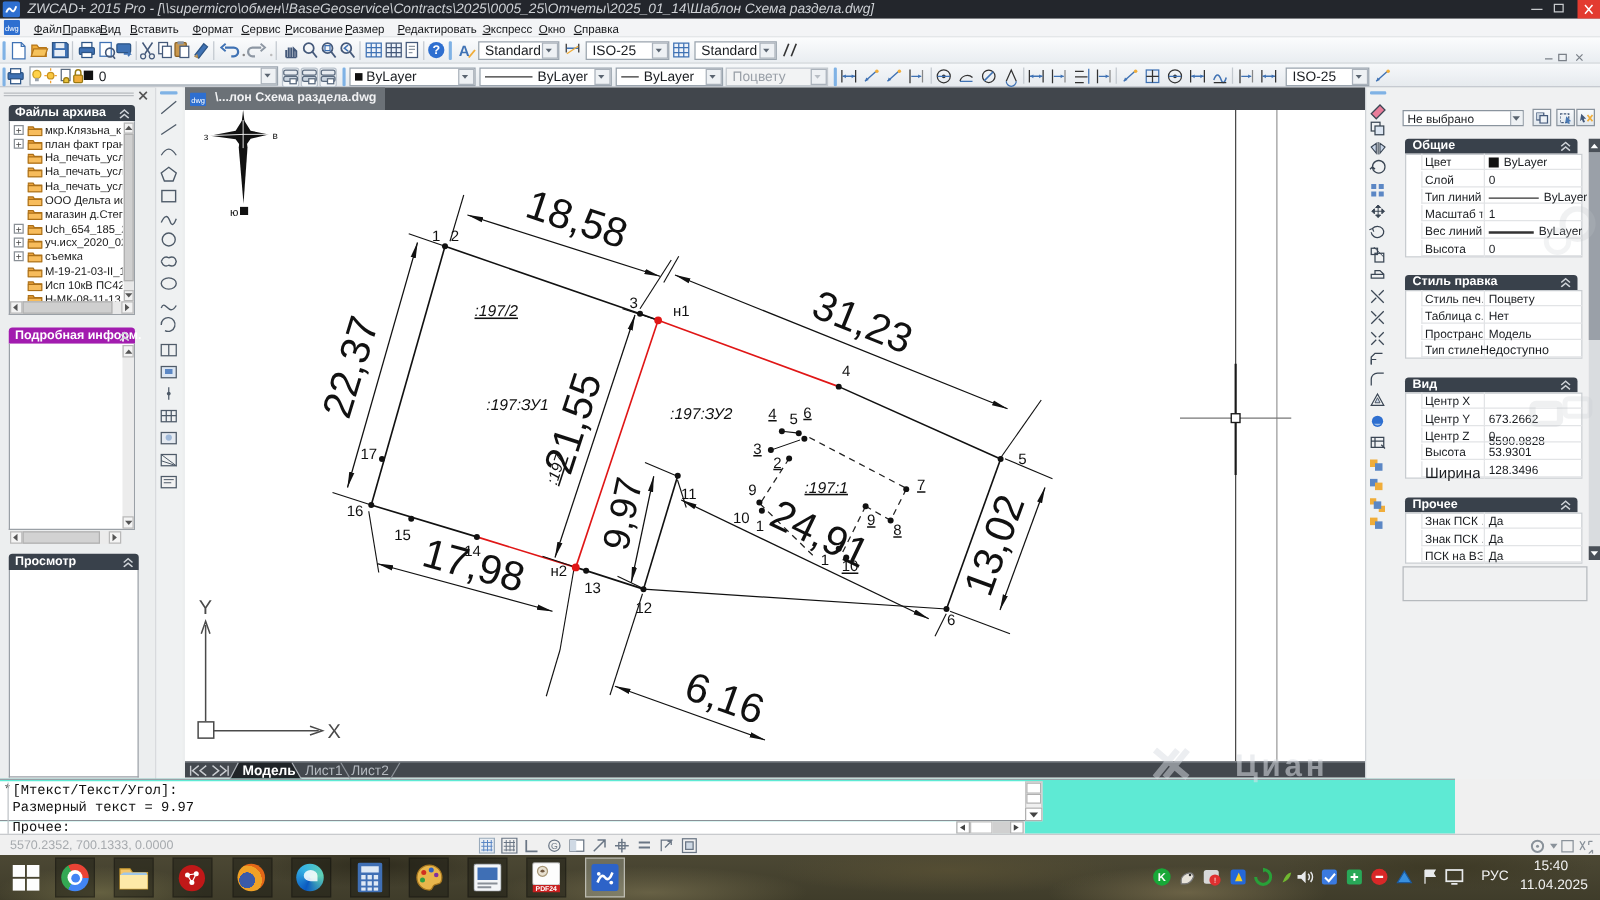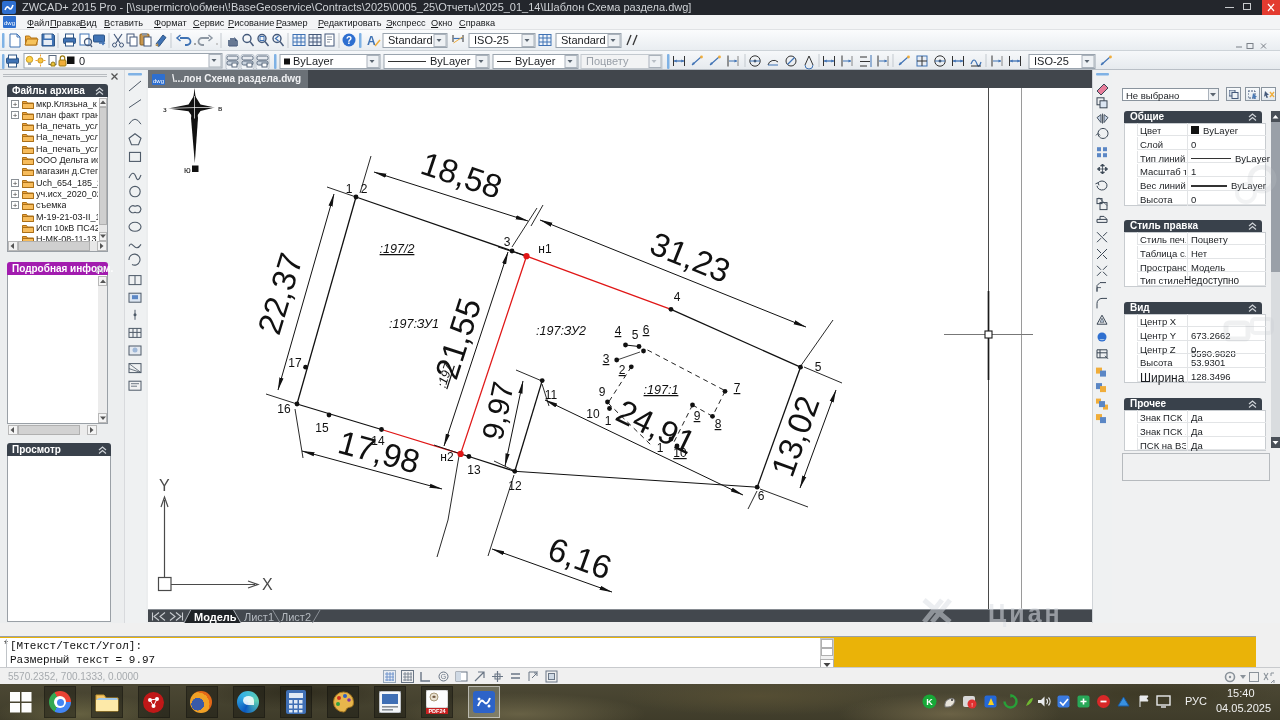--- a/index.html
+++ b/index.html
@@ -7,21 +7,21 @@
 .abs{position:absolute;}
 .nw{white-space:nowrap;}
 </style></head>
 <body>
 
 <div class="abs" style="left:0;top:0;width:1280px;height:15px;background:#23262c;">
  <svg class="abs" style="left:2px;top:1px" width="14" height="13" viewBox="0 0 14 13">
    <rect x="0" y="0" width="14" height="13" rx="2" fill="#2e6fd0"></rect>
    <path d="M3 9 Q5 4 7 7 Q9 10 11 4" stroke="#fff" stroke-width="1.6" fill="none"></path>
  </svg>
- <div class="abs nw" style="left:22px;top:1px;color:#cfd2d6;font-size:11px;">ZWCAD+ 2015 Pro - [\\supermicro\обмен\!BaseGeoservice\Contracts\2025\0005_25\Отчеты\2025_01_14\Шаблон Схема раздела.dwg]</div>
+ <div class="abs nw" style="left:22px;top:1px;color:#cfd2d6;font-size:11px;font-style:italic;">ZWCAD+ 2015 Pro - [\\supermicro\обмен\!BaseGeoservice\Contracts\2025\0005_25\Отчеты\2025_01_14\Шаблон Схема раздела.dwg]</div>
  <div class="abs" style="left:1225px;top:7px;width:9px;height:1px;background:#c8cacd;"></div>
  <div class="abs" style="left:1243px;top:3px;width:8px;height:7px;border:1px solid #c8cacd;"></div>
  <div class="abs" style="left:1262px;top:0;width:18px;height:15px;background:#e33b30;">
    <svg width="18" height="15">
         <path d="M6 4 L12 11 M12 4 L6 11" stroke="#fff" stroke-width="1.2"></path>
       </svg>
  </div>
 </div>
 
 <div class="abs" style="left:0;top:15px;width:1280px;height:15px;background:#f3f4f6;border-bottom:1px solid #e0e2e5;">
@@ -924,21 +924,21 @@
     </svg>
     <svg class="abs" style="left:120px;top:95px;opacity:0.22" width="48" height="40">
       <circle cx="30" cy="14" r="12" fill="none" stroke="#c0c4c8" stroke-width="5"></circle>
       <circle cx="14" cy="28" r="9" fill="none" stroke="#c8ccd0" stroke-width="4"></circle>
     </svg>
     <svg class="abs" style="left:110px;top:245px;opacity:0.25" width="60" height="36">
       <rect x="4" y="8" width="22" height="16" rx="3" fill="none" stroke="#c0c4c8" stroke-width="5"></rect>
       <rect x="30" y="4" width="20" height="14" rx="3" fill="none" stroke="#c8ccd0" stroke-width="4"></rect>
     </svg>
   </div>
-<div class="abs" style="left:0;top:636px;width:1256px;height:44px;background:#eab308;border-top:1px solid #9aa0a6;">
+<div class="abs" style="left:0;top:623px;width:1164px;height:44px;background:#5eead4;border-top:1px solid #9aa0a6;">
     <div class="abs" style="left:0px;top:1px;width:820px;height:31px;background:#fff;"></div>
     <div class="abs" style="left:0px;top:32px;width:820px;height:1px;background:#8a9096;"></div>
     <div class="abs" style="left:0px;top:33px;width:765px;height:11px;background:#fff;"></div>
     <div class="abs nw" style="left:3px;top:3px;font-size:10px;color:#333;font-family:'Liberation Mono',monospace;">*</div>
     <div class="abs" style="left:6px;top:2px;width:1px;height:42px;background:#c0c4c8;"></div>
     <div class="abs nw" style="left:10px;top:3px;font-size:11px;color:#111;font-family:'Liberation Mono',monospace;">[Мтекст/Текст/Угол]:</div>
     <div class="abs nw" style="left:10px;top:17px;font-size:11px;color:#111;font-family:'Liberation Mono',monospace;">Размерный текст = 9.97</div>
     <div class="abs nw" style="left:10px;top:33px;font-size:11px;color:#111;font-family:'Liberation Mono',monospace;">Прочее:</div>
     <div class="abs" style="left:820px;top:1px;width:14px;height:31px;background:#f0f0f0;border:1px solid #c8c8c8;"></div>
     <div class="abs" style="left:821px;top:2px;width:12px;height:9px;background:#fff;border:1px solid #b0b0b0;"></div>
@@ -1140,13 +1140,13 @@
     </svg>
     <svg class="abs" style="left:1136px;top:10px" width="15" height="15">
       <path d="M4 2 v11 M4 2 h8 l-1.5 2.5 L12 7 H4" fill="#e8eaec" stroke="#e8eaec"></path>
     </svg>
     <svg class="abs" style="left:1156px;top:10px" width="15" height="15">
       <rect x="1" y="2" width="13" height="9" fill="none" stroke="#e8eaec" stroke-width="1.4"></rect>
       <path d="M5 13 h5" stroke="#e8eaec" stroke-width="1.4"></path>
     </svg>
     <div class="abs nw" style="left:1185px;top:11px;font-size:11px;color:#f2f2f2;">РУС</div>
     <div class="abs nw" style="left:1227px;top:3px;font-size:11px;color:#f2f2f2;">15:40</div>
-    <div class="abs nw" style="left:1216px;top:18px;font-size:11px;color:#f2f2f2;">04.05.2025</div>
+    <div class="abs nw" style="left:1216px;top:18px;font-size:11px;color:#f2f2f2;">11.04.2025</div>
   </div>
 </body></html>

